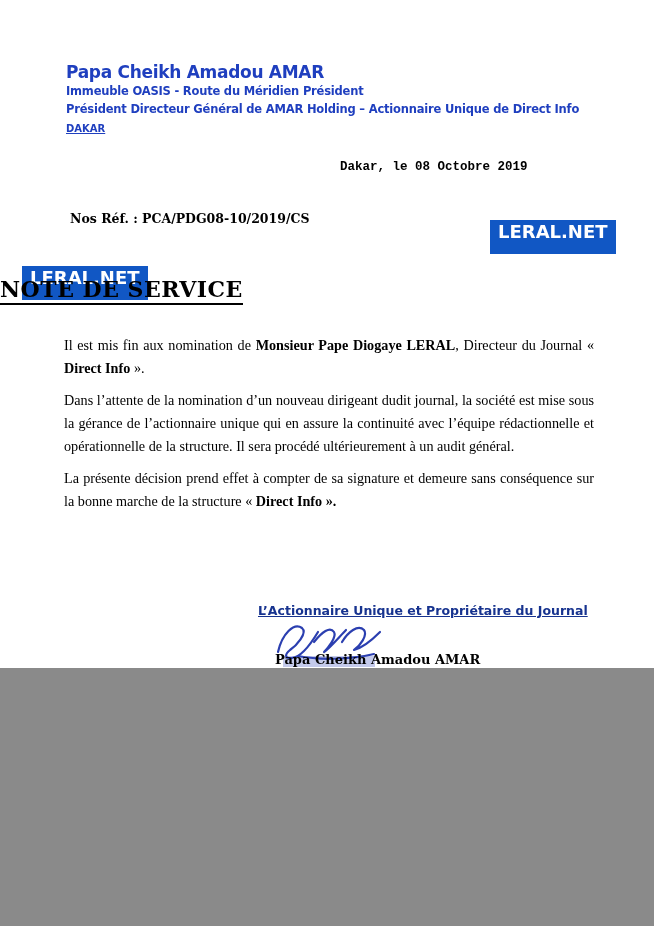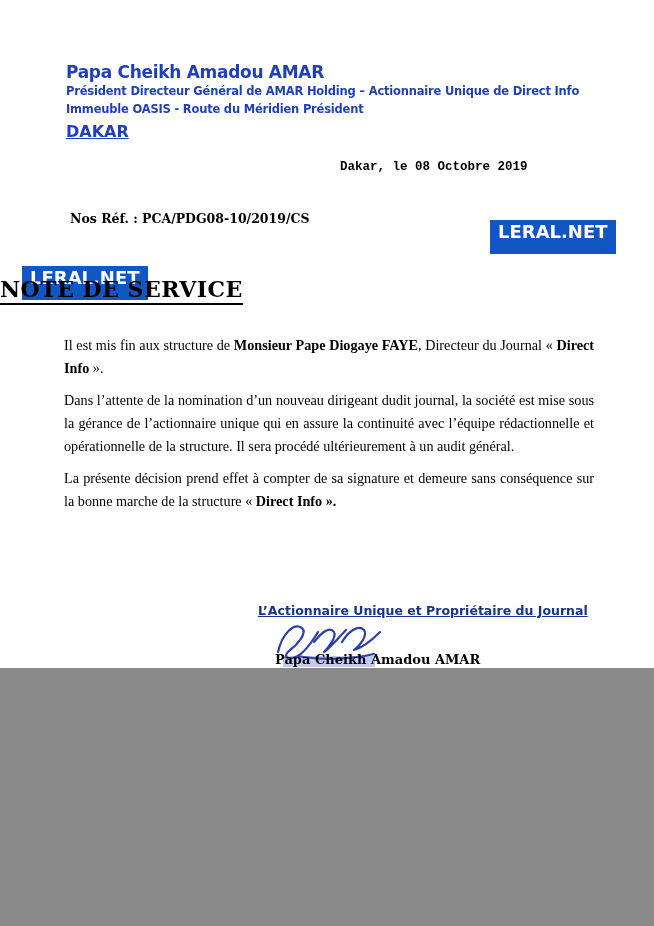--- a/index.html
+++ b/index.html
@@ -49,21 +49,21 @@
     font-weight: bold;
     font-size: 11.5px;
     color: #1f3fbf;
     line-height: 1.5;
     letter-spacing: -0.2px;
     white-space: nowrap;
   }
   .lh-city {
     font-family: "DejaVu Sans", sans-serif;
     font-weight: bold;
-    font-size: 16px;
+    font-size: 10px;
     color: #1f3fbf;
     line-height: 1.5;
     text-decoration: underline;
     display: inline-block;
     margin-top: 2px;
   }
 
   
   .date-line {
     position: absolute;
@@ -178,38 +178,38 @@
   }
 </style>
 </head>
 <body>
 
 <div class="page">
   <div class="doc-inner">
 
     <div class="letterhead">
       <div class="lh-name">Papa Cheikh Amadou AMAR</div>
+      <div class="lh-line">Immeuble OASIS - Route du Méridien Président</div>
       <div class="lh-line">Président Directeur Général de AMAR Holding  – Actionnaire Unique de Direct Info</div>
-      <div class="lh-line">Immeuble OASIS - Route du Méridien Président</div>
       <div class="lh-city">DAKAR</div>
     </div>
 
     <div class="date-line">Dakar, le 08 Octobre 2019</div>
 
     <div class="ref-line">Nos Réf. : PCA/PDG08-10/2019/CS</div>
 
     <div class="watermark wm-right">LERAL.NET</div>
     <div class="watermark wm-left">LERAL.NET</div>
 
     <div class="doc-title">
       <span>NOTE DE SERVICE</span>
     </div>
 
     <div class="body-text">
-      <p class="para" id="para-1"><span>Il est mis fin aux structure de </span><b>Monsieur Pape Diogaye FAYE</b><span>, Directeur du Journal « </span><b>Direct Info</b><span> ».</span></p>
+      <p class="para" id="para-1"><span>Il est mis fin aux nomination de </span><b>Monsieur Pape Diogaye LERAL</b><span>, Directeur du Journal « </span><b>Direct Info</b><span> ».</span></p>
       <p class="para" id="para-2"><span>Dans l’attente de la nomination d’un nouveau dirigeant dudit journal, la société est mise sous la gérance de l’actionnaire unique qui en assure la continuité avec l’équipe rédactionnelle et opérationnelle de la structure. Il sera procédé ultérieurement à un audit général.</span></p>
       <p class="para" id="para-3"><span>La présente décision prend effet à compter de sa signature et demeure sans conséquence sur la bonne marche de la structure « </span><b>Direct Info ».</b></p>
     </div>
 
     <div class="sig-title">L’Actionnaire Unique et Propriétaire du Journal</div>
 
     <svg class="signature" viewBox="0 0 120 56" xmlns="http://www.w3.org/2000/svg">
       <g fill="none" stroke="#2b3fb0" stroke-width="2.2" stroke-linecap="round" stroke-linejoin="round">
         <path d="M10 40 C 14 22, 26 10, 34 16 C 40 21, 28 34, 22 38 C 17 42, 16 47, 24 46 C 34 45, 44 30, 50 20"></path>
         <path d="M46 30 C 54 20, 62 14, 66 20 C 69 25, 60 36, 56 40 C 62 36, 72 24, 78 18"></path>

